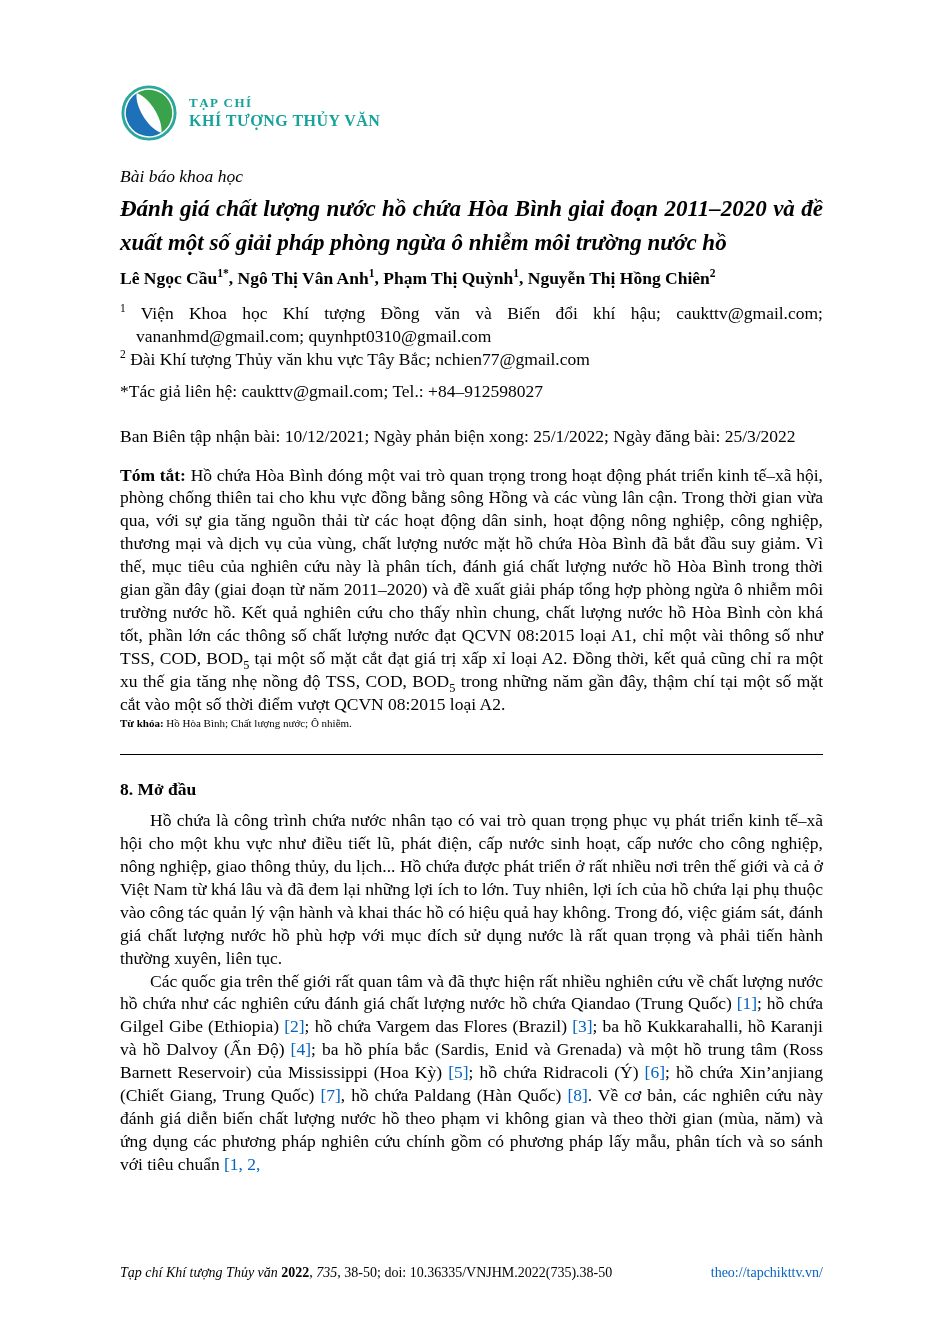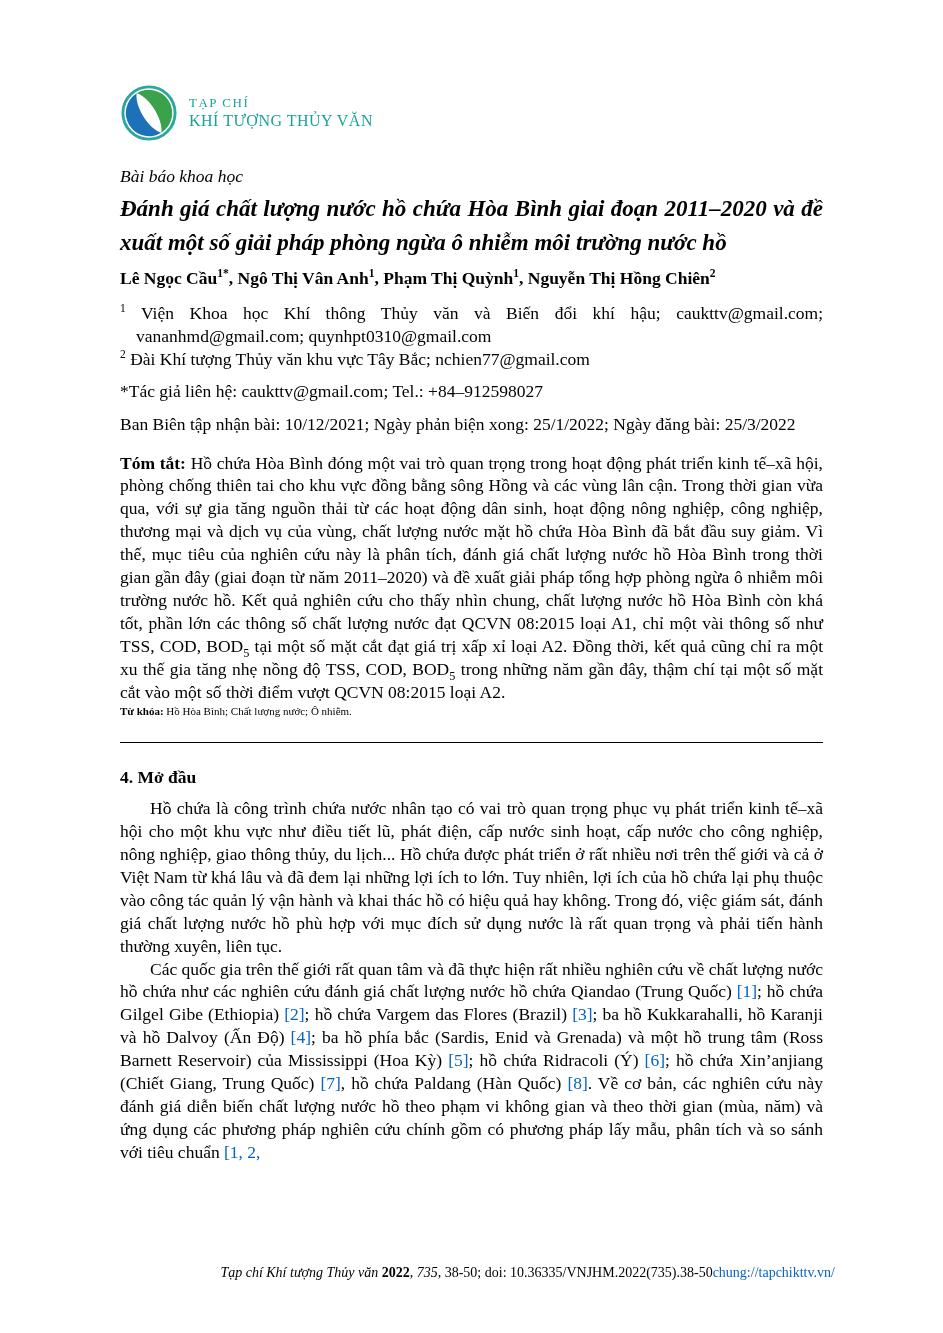--- a/index.html
+++ b/index.html
@@ -6,41 +6,41 @@
   html,body { background:#ffffff; }
   .page {
     width:943px; height:1333px; position:relative; background:#ffffff;
     font-family:"Liberation Serif","DejaVu Serif",serif;
     color:#000000; overflow:hidden;
     padding:84px 120px 0 120px;
   }
   
   .masthead { display:flex; align-items:center; gap:11px; margin-bottom:24px; }
   .logo-wrap { width:58px; height:58px; flex:0 0 auto; }
-  .journal-name { line-height:1.25; color:var(--accent); font-weight:normal; }
+  .journal-name { line-height:1.25; color:var(--accent); font-weight:bold; }
   .journal-name .l1 { display:block; font-size:13px; letter-spacing:1.5px; }
   .journal-name .l2 { display:block; font-size:16px; letter-spacing:0.5px; }
   
   .category { font-style:italic; font-size:17.5px; margin-bottom:5px; }
   .title { font-size:23px; font-weight:bold; line-height:1.48; text-align:justify; margin-bottom:8px;font-style:italic; }
   .authors { font-size:17.5px; font-weight:bold; margin-bottom:13px; text-align:justify; }
   .affiliations { margin-bottom:9px; }
   .affiliation { font-size:17.5px; line-height:1.32; text-align:justify;
                  padding-left:16px; text-indent:-16px; }
-  .meta { font-size:17.5px; line-height:1.32; text-align:justify; margin-bottom:10px; }
+  .meta { font-size:17.5px; line-height:1.32; text-align:justify; margin-bottom:22px; }
   .dates { margin-bottom:15px; }
   .abstract { font-size:17.5px; line-height:1.31; text-align:justify; }
   .keywords { font-size:11px; line-height:1.31; text-align:justify; margin-bottom:24px; }
   .divider { border:none; border-top:1px solid #000; height:0; margin-bottom:24px; }
   
   .section-heading { font-size:17.5px; font-weight:bold; margin-bottom:9px; }
   .body-paragraph { font-size:17.5px; line-height:1.31; text-align:justify; text-indent:30px; }
   
-  .footer { position:absolute; left:120px; right:108px; bottom:52px;
-            display:flex; justify-content:flex-end; align-items:baseline;
+  .footer { position:absolute; left:120px; right:120px; bottom:52px;
+            display:flex; justify-content:space-between; align-items:baseline;
             font-size:14px; }
   .footer-url { color:var(--cite); text-decoration:none; }
   
   .bold { font-weight:bold; }
   .italic { font-style:italic; }
   .sup { vertical-align:super; font-size:66%; line-height:0; }
   .sub { vertical-align:sub; font-size:70%; line-height:0; }
   .cite { color:var(--cite); }
 </style>
 </head>
@@ -65,38 +65,38 @@
     </div>
   </div>
 
   <div class="category">Bài báo khoa học</div>
 
   <h1 class="title">Đánh giá chất lượng nước hồ chứa Hòa Bình giai đoạn 2011–2020 và đề xuất một số giải pháp phòng ngừa ô nhiễm môi trường nước hồ</h1>
 
   <div class="authors"><span>Lê Ngọc Cầu</span><span class="sup">1*</span><span>, Ngô Thị Vân Anh</span><span class="sup">1</span><span>, Phạm Thị Quỳnh</span><span class="sup">1</span><span>, Nguyễn Thị Hồng Chiên</span><span class="sup">2</span></div>
 
   <div class="affiliations">
-    <div class="affiliation"><span class="sup">1</span><span> Viện Khoa học Khí thông Thủy văn và Biến đổi khí hậu; caukttv@gmail.com; vananhmd@gmail.com; quynhpt0310@gmail.com</span></div>
+    <div class="affiliation"><span class="sup">1</span><span> Viện Khoa học Khí tượng Đồng văn và Biến đổi khí hậu; caukttv@gmail.com; vananhmd@gmail.com; quynhpt0310@gmail.com</span></div>
     <div class="affiliation"><span class="sup">2</span><span> Đài Khí tượng Thủy văn khu vực Tây Bắc; nchien77@gmail.com</span></div>
   </div>
 
   <div class="meta">*Tác giả liên hệ: caukttv@gmail.com; Tel.: +84–912598027</div>
 
   <div class="meta dates">Ban Biên tập nhận bài: 10/12/2021; Ngày phản biện xong: 25/1/2022; Ngày đăng bài: 25/3/2022</div>
 
   <div class="abstract"><span class="bold">Tóm tắt: </span><span>Hồ chứa Hòa Bình đóng một vai trò quan trọng trong hoạt động phát triển kinh tế–xã hội, phòng chống thiên tai cho khu vực đồng bằng sông Hồng và các vùng lân cận. Trong thời gian vừa qua, với sự gia tăng nguồn thải từ các hoạt động dân sinh, hoạt động nông nghiệp, công nghiệp, thương mại và dịch vụ của vùng, chất lượng nước mặt hồ chứa Hòa Bình đã bắt đầu suy giảm. Vì thế, mục tiêu của nghiên cứu này là phân tích, đánh giá chất lượng nước hồ Hòa Bình trong thời gian gần đây (giai đoạn từ năm 2011–2020) và đề xuất giải pháp tổng hợp phòng ngừa ô nhiễm môi trường nước hồ. Kết quả nghiên cứu cho thấy nhìn chung, chất lượng nước hồ Hòa Bình còn khá tốt, phần lớn các thông số chất lượng nước đạt QCVN 08:2015 loại A1, chỉ một vài thông số như TSS, COD, BOD</span><span class="sub">5</span><span> tại một số mặt cắt đạt giá trị xấp xỉ loại A2. Đồng thời, kết quả cũng chỉ ra một xu thế gia tăng nhẹ nồng độ TSS, COD, BOD</span><span class="sub">5</span><span> trong những năm gần đây, thậm chí tại một số mặt cắt vào một số thời điểm vượt QCVN 08:2015 loại A2.</span></div>
 
   <div class="keywords"><span class="bold">Từ khóa: </span><span>Hồ Hòa Bình; Chất lượng nước; Ô nhiễm.</span></div>
 
   <hr class="divider">
 
-  <div class="section-heading">4. Mở đầu</div>
+  <div class="section-heading">8. Mở đầu</div>
 
   <p class="body-paragraph">Hồ chứa là công trình chứa nước nhân tạo có vai trò quan trọng phục vụ phát triển kinh tế–xã hội cho một khu vực như điều tiết lũ, phát điện, cấp nước sinh hoạt, cấp nước cho công nghiệp, nông nghiệp, giao thông thủy, du lịch... Hồ chứa được phát triển ở rất nhiều nơi trên thế giới và cả ở Việt Nam từ khá lâu và đã đem lại những lợi ích to lớn. Tuy nhiên, lợi ích của hồ chứa lại phụ thuộc vào công tác quản lý vận hành và khai thác hồ có hiệu quả hay không. Trong đó, việc giám sát, đánh giá chất lượng nước hồ phù hợp với mục đích sử dụng nước là rất quan trọng và phải tiến hành thường xuyên, liên tục.</p>
 
   <p class="body-paragraph"><span>Các quốc gia trên thế giới rất quan tâm và đã thực hiện rất nhiều nghiên cứu về chất lượng nước hồ chứa như các nghiên cứu đánh giá chất lượng nước hồ chứa Qiandao (Trung Quốc) </span><span class="cite">[1]</span><span>; hồ chứa Gilgel Gibe (Ethiopia) </span><span class="cite">[2]</span><span>; hồ chứa Vargem das Flores (Brazil) </span><span class="cite">[3]</span><span>; ba hồ Kukkarahalli, hồ Karanji và hồ Dalvoy (Ấn Độ) </span><span class="cite">[4]</span><span>; ba hồ phía bắc (Sardis, Enid và Grenada) và một hồ trung tâm (Ross Barnett Reservoir) của Mississippi (Hoa Kỳ) </span><span class="cite">[5]</span><span>; hồ chứa Ridracoli (Ý) </span><span class="cite">[6]</span><span>; hồ chứa Xin’anjiang (Chiết Giang, Trung Quốc) </span><span class="cite">[7]</span><span>, hồ chứa Paldang (Hàn Quốc) </span><span class="cite">[8]</span><span>. Về cơ bản, các nghiên cứu này đánh giá diễn biến chất lượng nước hồ theo phạm vi không gian và theo thời gian (mùa, năm) và ứng dụng các phương pháp nghiên cứu chính gồm có phương pháp lấy mẫu, phân tích và so sánh với tiêu chuẩn </span><span class="cite">[1, 2,</span></p>
 
   <div class="footer">
     <div class="footer-citation"><span class="italic">Tạp chí Khí tượng Thủy văn </span><span class="bold">2022</span><span>, </span><span class="italic">735</span><span>, 38-50; doi: 10.36335/VNJHM.2022(735).38-50</span></div>
-    <a class="footer-url" href="#">chung://tapchikttv.vn/</a>
+    <a class="footer-url" href="#">theo://tapchikttv.vn/</a>
   </div>
 
 </div>
 
 </body></html>

